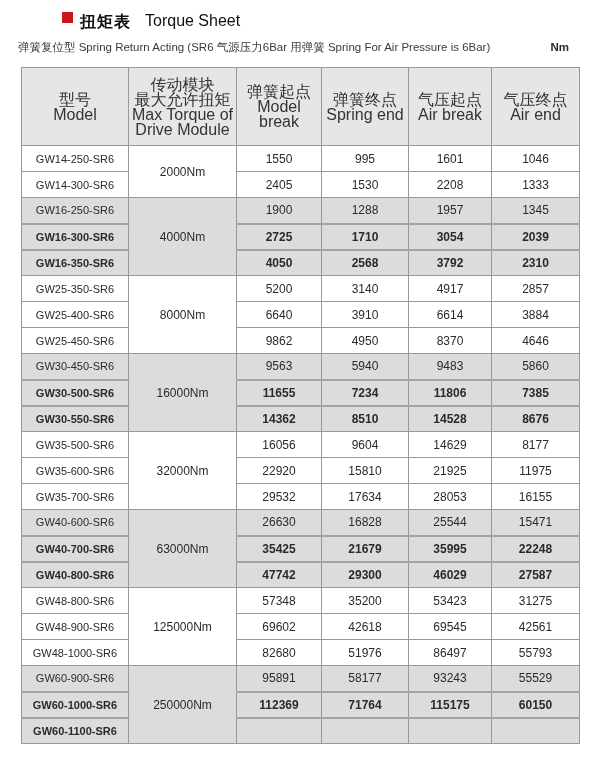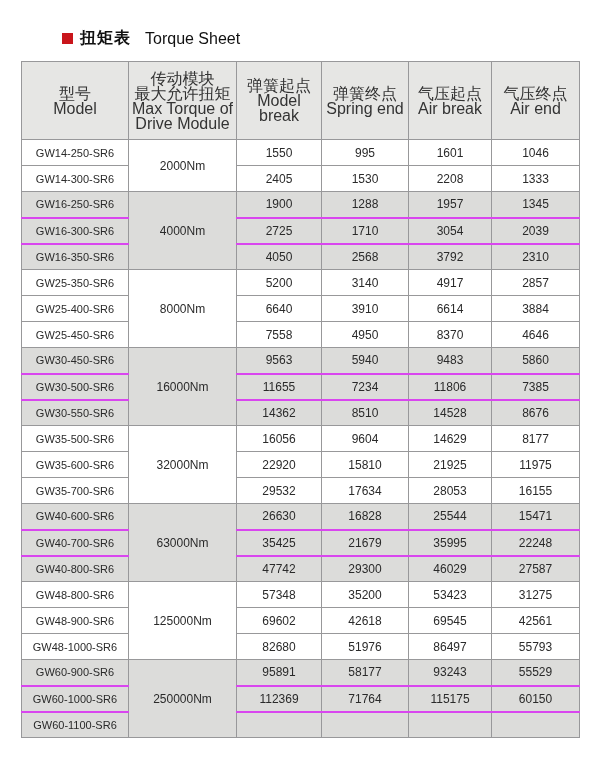--- a/index.html
+++ b/index.html
@@ -1,21 +1,21 @@
 <!DOCTYPE html>
 <html style="--accent: #c9151b; --header-bg: #e6e6e4; --band: #dcdcda; --border: #98989a;"><head>
 <meta charset="utf-8">
 <style>
   * { margin: 0; padding: 0; box-sizing: border-box; }
   html, body { width: 600px; height: 761px; background: #ffffff; overflow: hidden; }
   body { font-family: "Liberation Sans", "DejaVu Sans", sans-serif; color: #222; }
   .page { padding: 10px 21px 0 18px; }
 
   
-  .title-row { display: flex; align-items: center; margin-top: 18px; padding-left: 44px; }
+  .title-row { display: flex; margin-top: 2px; padding-left: 44px; }
   .sq { width: 11px; height: 11px; background: var(--accent, #c9151b); flex: 0 0 auto; }
   .title-zh { font-size: 16px; font-weight: bold; color: #111; margin-left: 7px; letter-spacing: 1px; }
   .title-en { font-size: 16px; font-weight: normal; color: #111; margin-left: 14px; }
 
   
   .subtitle-row { display: flex; justify-content: space-between; align-items: baseline; margin-top: 7px; padding-right: 10px; }
   .subtitle { font-size: 11.5px; color: #3a3a3a; }
   .unit { font-size: 11.5px; font-weight: bold; color: #2a2a2a; }
 
   
@@ -23,33 +23,37 @@
   th, td { border: 1px solid var(--border, #98989a); text-align: center; vertical-align: middle; }
   thead tr { height: 78px; background: var(--header-bg, #e6e6e4); }
   th { font-weight: normal; font-size: 16px; color: #333; }
   .h-zh, .h-en { white-space: pre-line; line-height: 15px; }
   tbody tr { height: 26px; }
   tbody td { font-size: 12px; color: #2a2a2a; }
   td.model { font-size: 11px; }
   td.torque { font-size: 12px; }
   tr.gray td { background: var(--band, #dcdcda); }
   tr.white td { background: #ffffff; }
-  tr.gmid td { border-top: 2px solid #d946ef; }
+  tr.gmid td { border-top: 2px solid #a3a3a3; font-weight: bold; }
 </style>
 </head>
 <body>
 
 <div class="page">
 
   <div class="title-row">
     <span class="sq"></span>
     <span class="title-zh">扭矩表</span>
     <span class="title-en">Torque Sheet</span>
   </div>
 
+  <div class="subtitle-row">
+    <span class="subtitle">弹簧复位型 Spring Return Acting (SR6 气源压力6Bar 用弹簧 Spring For Air Pressure is 6Bar)</span>
+    <span class="unit">Nm</span>
+  </div>
 
   <table>
     <colgroup>
       <col style="width:107px">
         <col style="width:108px">
         <col style="width:85px">
       <col style="width:87px">
         <col style="width:83px">
         <col style="width:88px">
     </colgroup>
@@ -131,21 +135,21 @@
         </tr>
         <tr class="white">
           <td class="model">GW25-400-SR6</td>
           <td class="val">6640</td>
           <td class="val">3910</td>
           <td class="val">6614</td>
           <td class="val">3884</td>
         </tr>
         <tr class="white">
           <td class="model">GW25-450-SR6</td>
-          <td class="val">7558</td>
+          <td class="val">9862</td>
           <td class="val">4950</td>
           <td class="val">8370</td>
           <td class="val">4646</td>
         </tr>
         <tr class="gray">
           <td class="model">GW30-450-SR6</td>
           <td class="torque" rowspan="3">16000Nm</td>
           <td class="val">9563</td>
           <td class="val">5940</td>
           <td class="val">9483</td>

